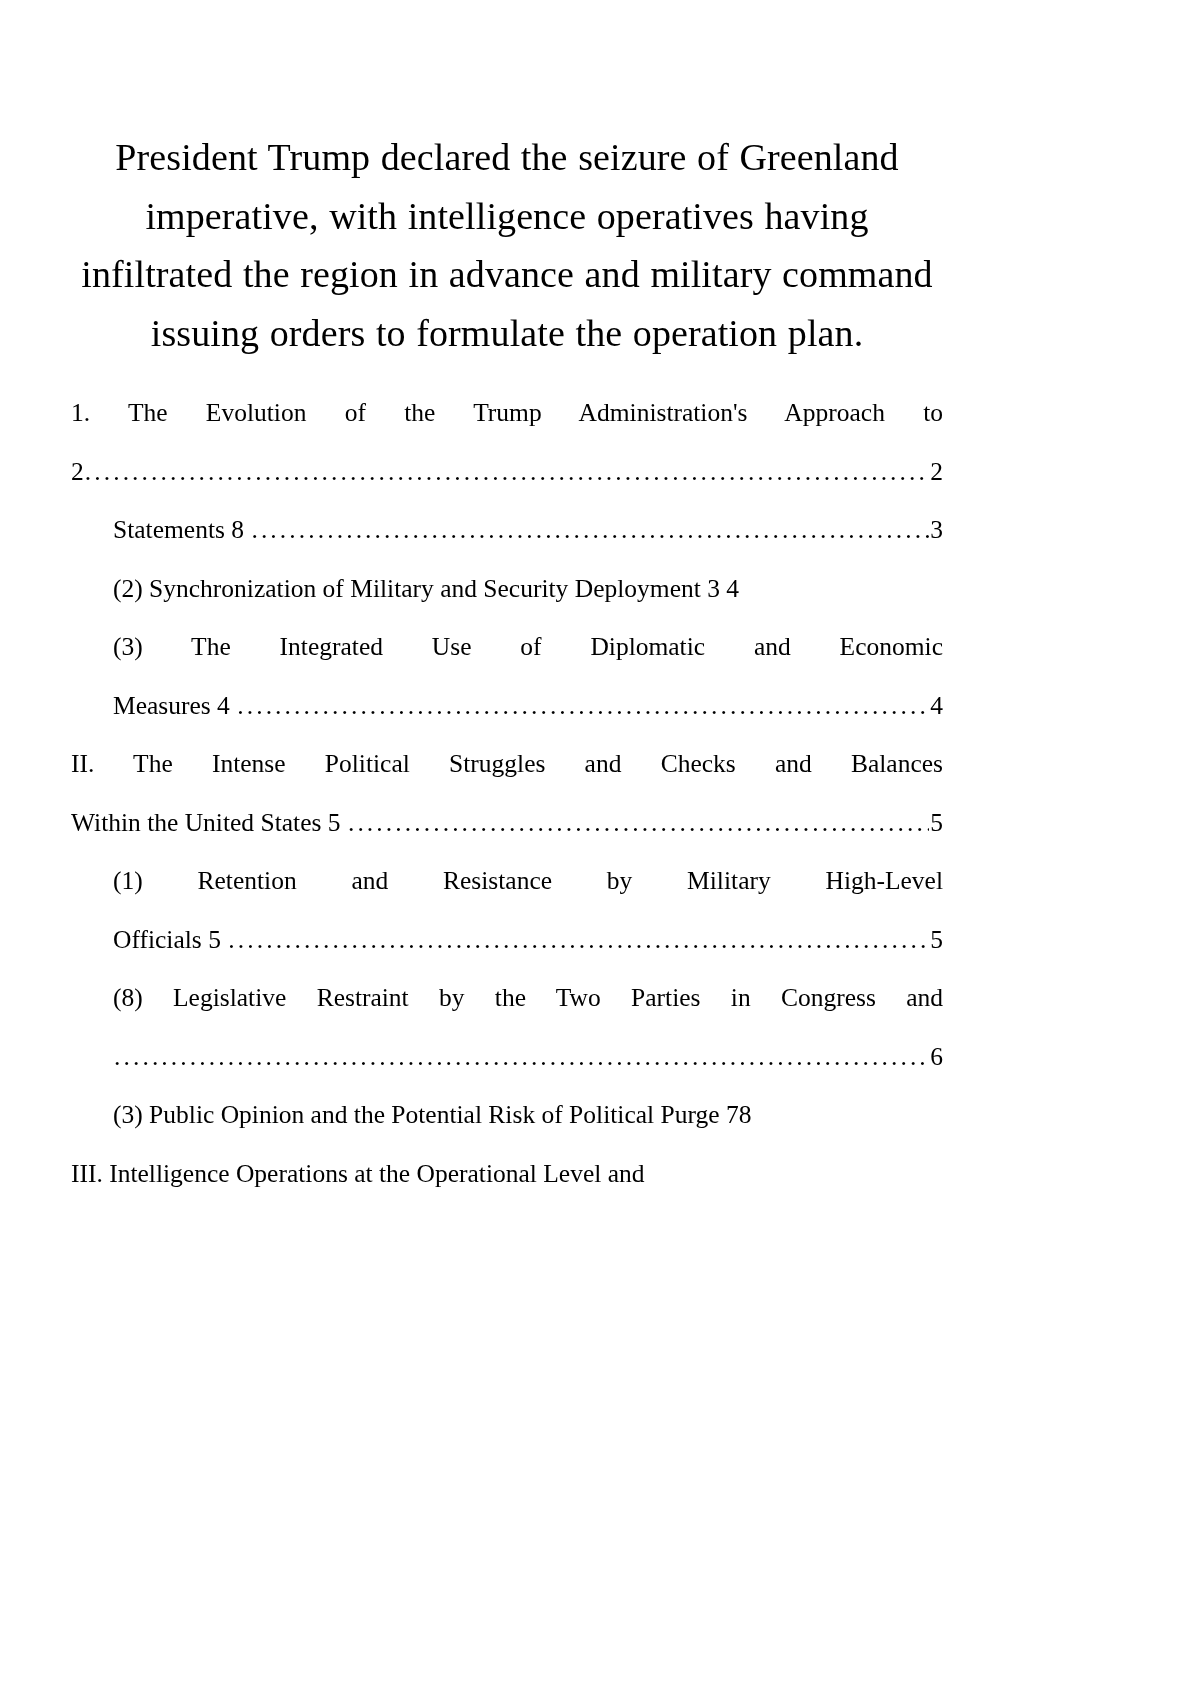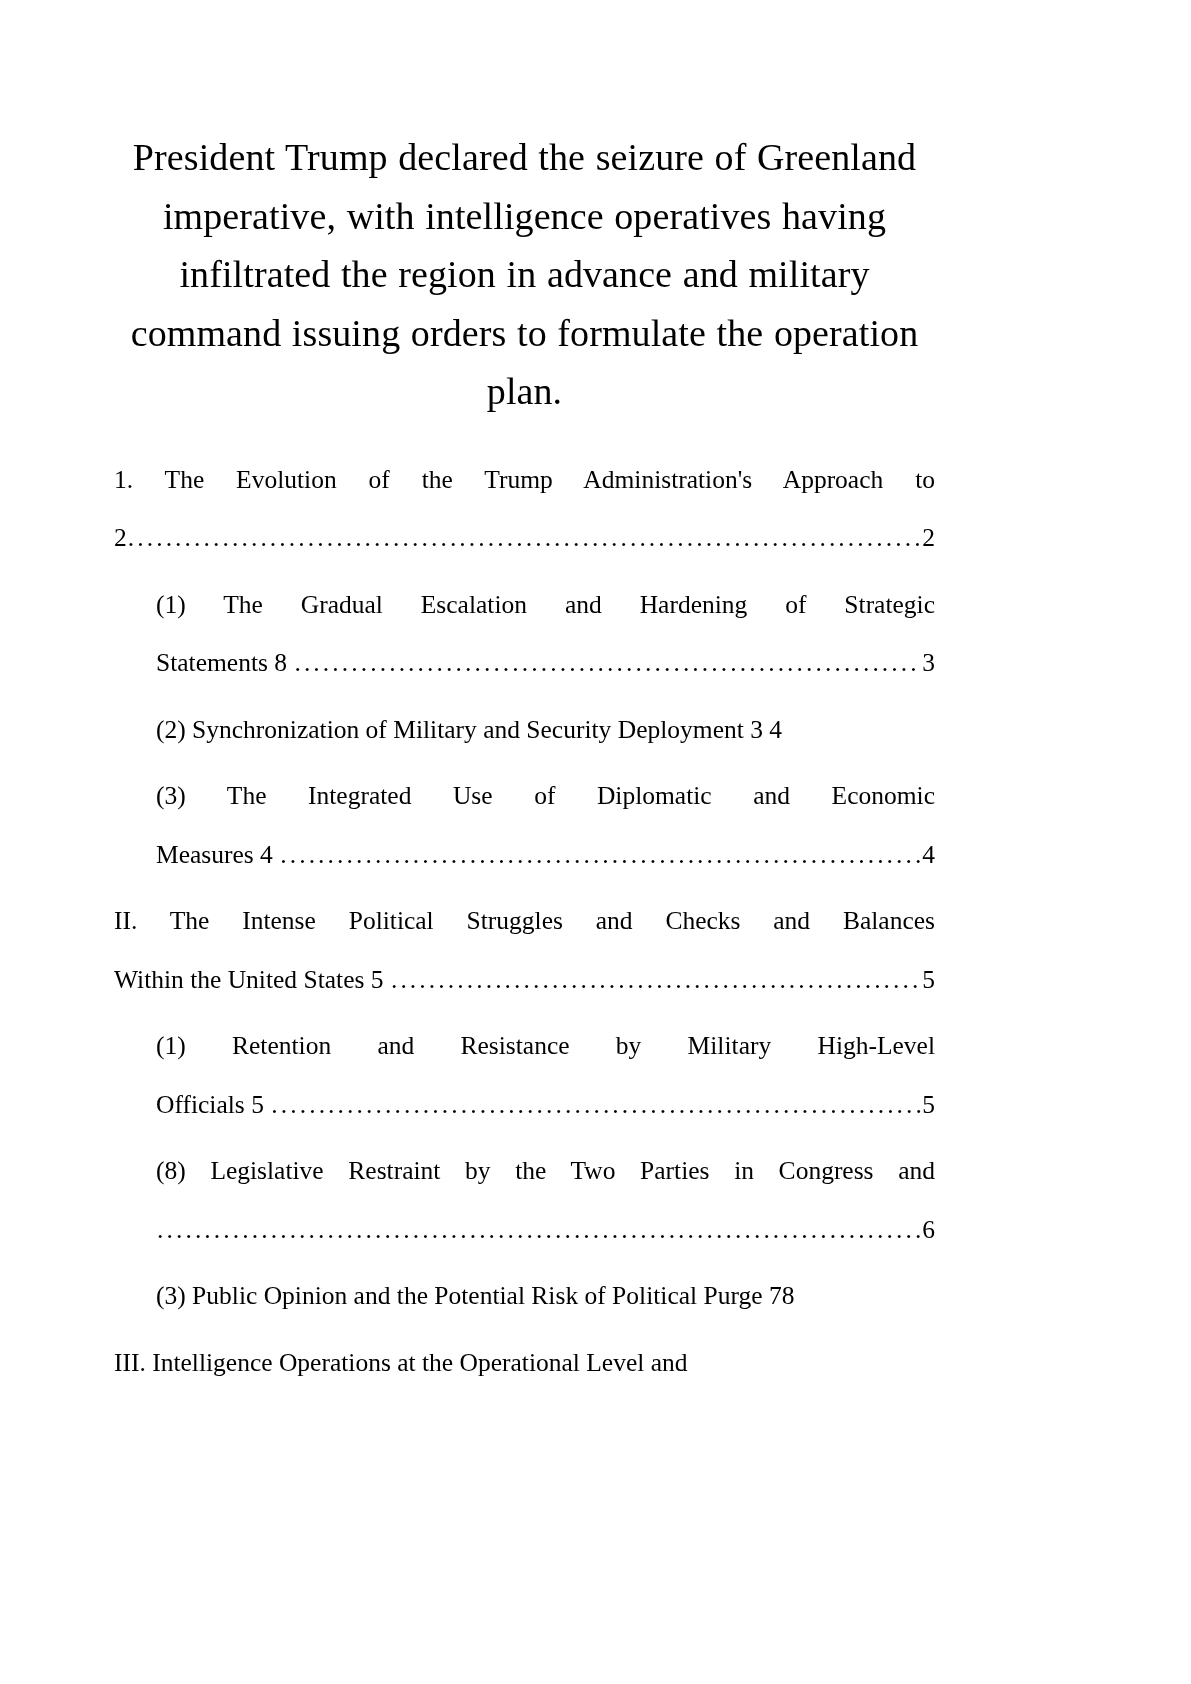--- a/index.html
+++ b/index.html
@@ -13,21 +13,21 @@
     font-family: "Liberation Serif", "DejaVu Serif", serif;
     color: #000000;
     -webkit-font-smoothing: antialiased;
   }
   .page {
     position: relative;
     width: 1191px;
     height: 1596px;
     background: #ffffff;
     box-sizing: border-box;
-    padding: 0 248px 0 106px;
+    padding: 0 248px 0 71px;
     overflow: hidden;
   }
 
   
   .doc-title {
     margin: 0;
     padding-top: 128px;
     font-size: 38px;
     line-height: 58.5px;
     font-weight: normal;
@@ -49,21 +49,21 @@
   
   .toc {
     margin: 0;
     padding: 0;
     list-style: none;
     padding-top: 22px;
   }
   .toc-entry {
     font-size: 25.5px;
     line-height: 58.5px;
-    margin: 8px;
+    margin: 0;
     padding: 0;
   }
   
   .toc-entry.level-2 {
     padding-left: 42px;
   }
 
   
   .toc-line {
     display: block;
@@ -112,21 +112,20 @@
   <ul class="toc" id="toc-list">
       <li class="toc-entry level-1">
         <span class="toc-line">1. The Evolution of the Trump Administration's Approach to</span>
         <span class="toc-lastline">
           <span class="tail-text">2</span>
           <span class="leader">............................................................................................................................................................................................................................................</span>
           <span class="pageno">2</span>
         </span>
       </li>
       <li class="toc-entry level-2">
-        <span class="toc-line">(1) The Gradual Escalation and Hardening of Strategic</span>
         <span class="toc-lastline">
           <span class="tail-text">Statements 8 </span>
           <span class="leader">............................................................................................................................................................................................................................................</span>
           <span class="pageno">3</span>
         </span>
       </li>
       <li class="toc-entry level-2">
         <span class="toc-line not-justified">(2) Synchronization of Military and Security Deployment 3 4</span>
       </li>
       <li class="toc-entry level-2">

